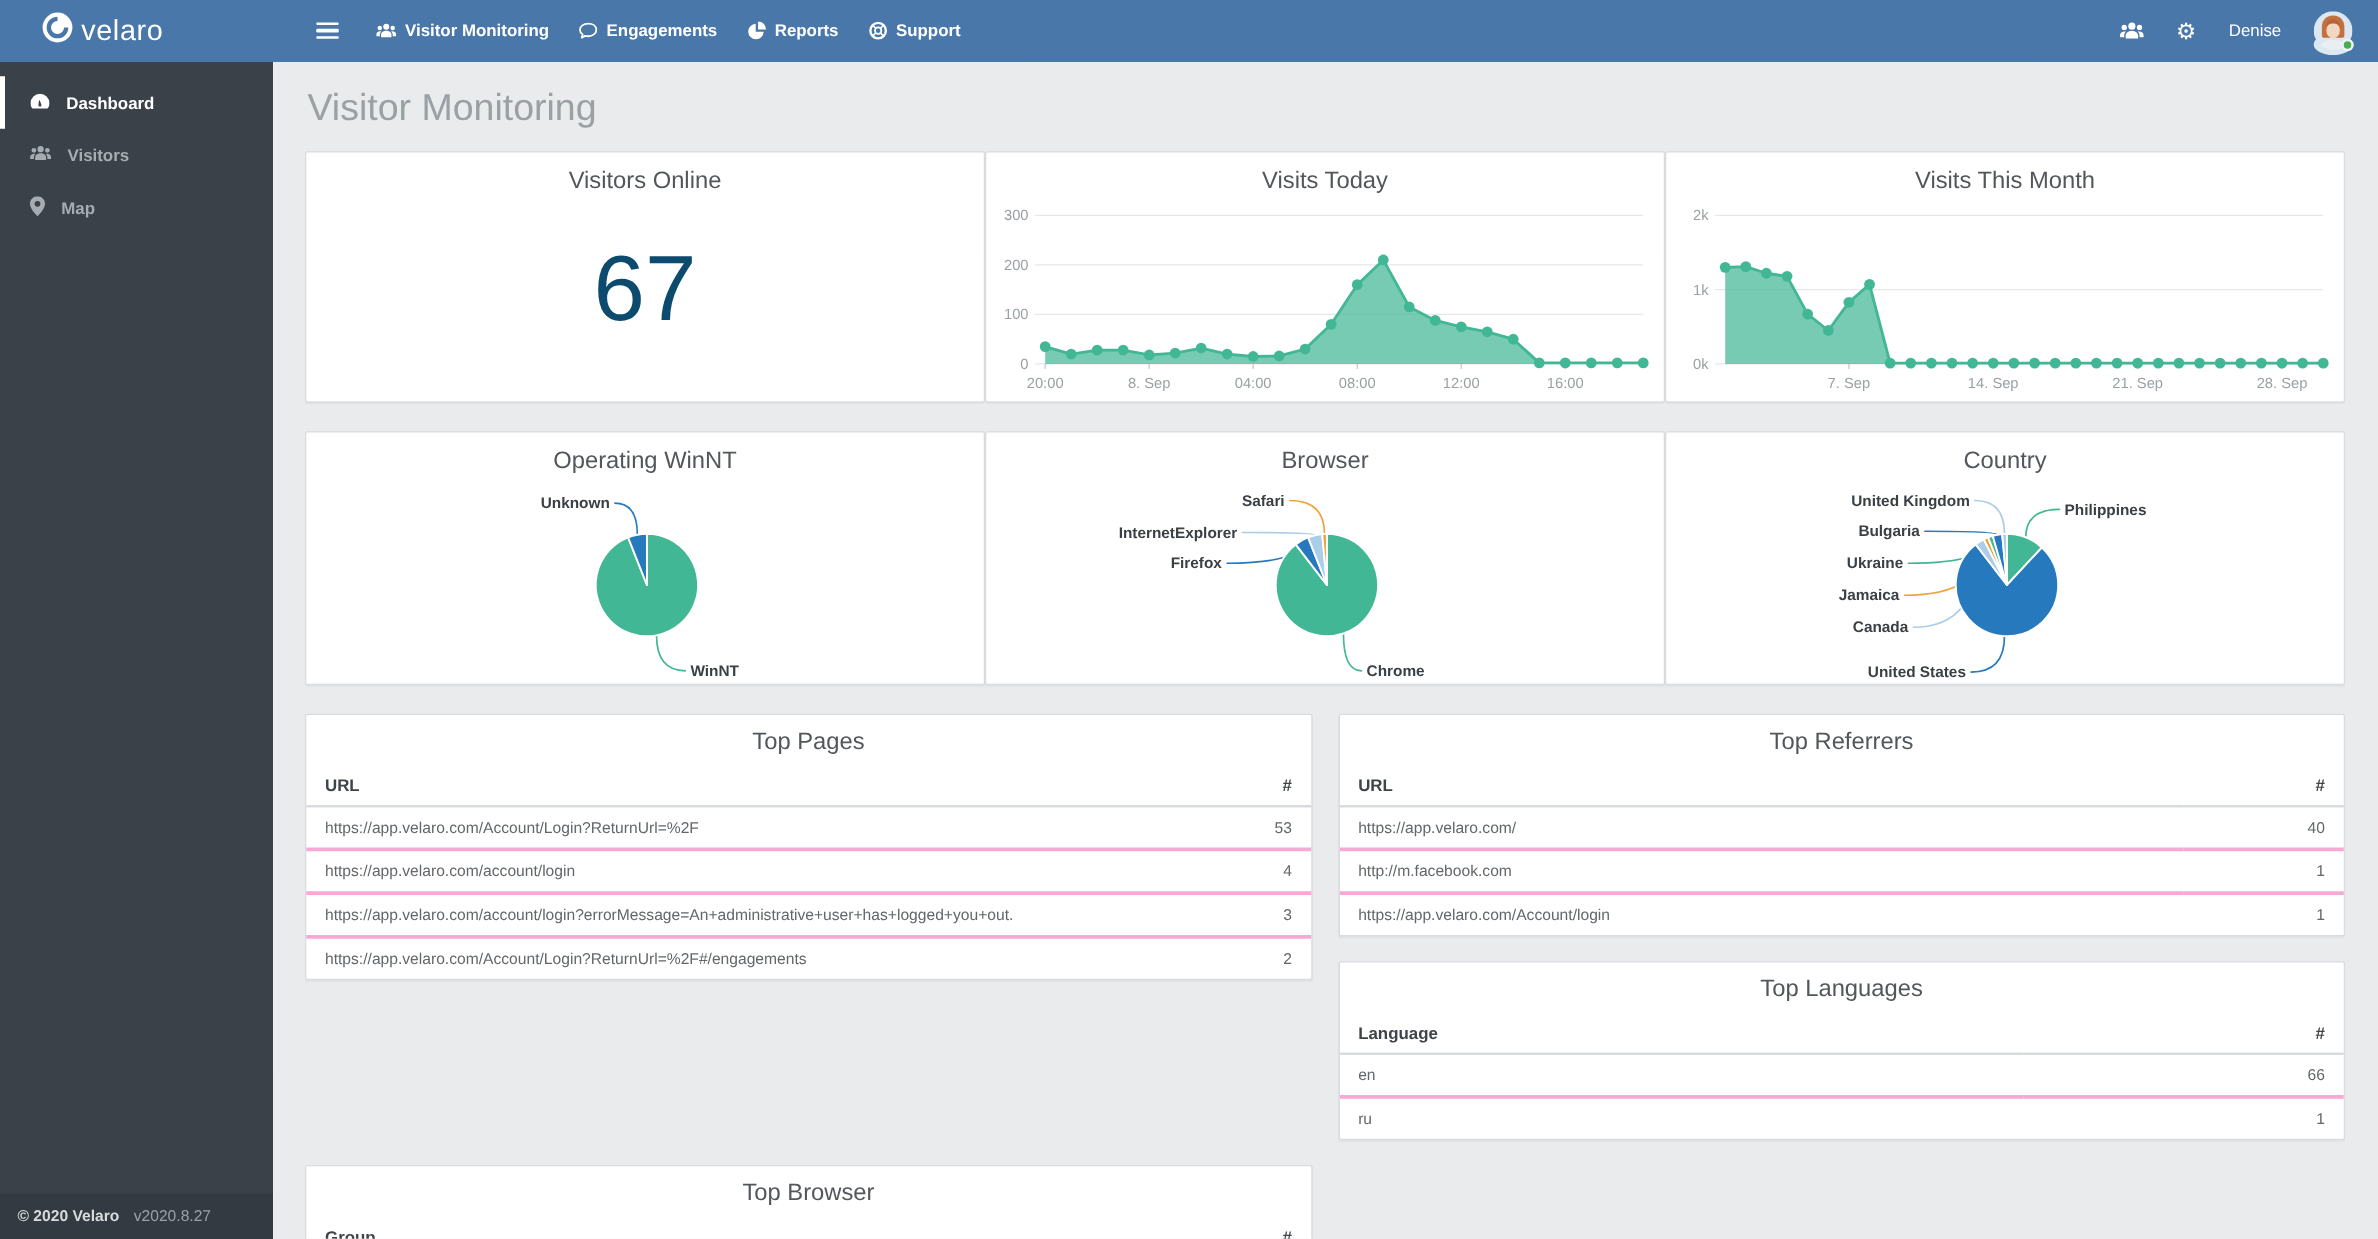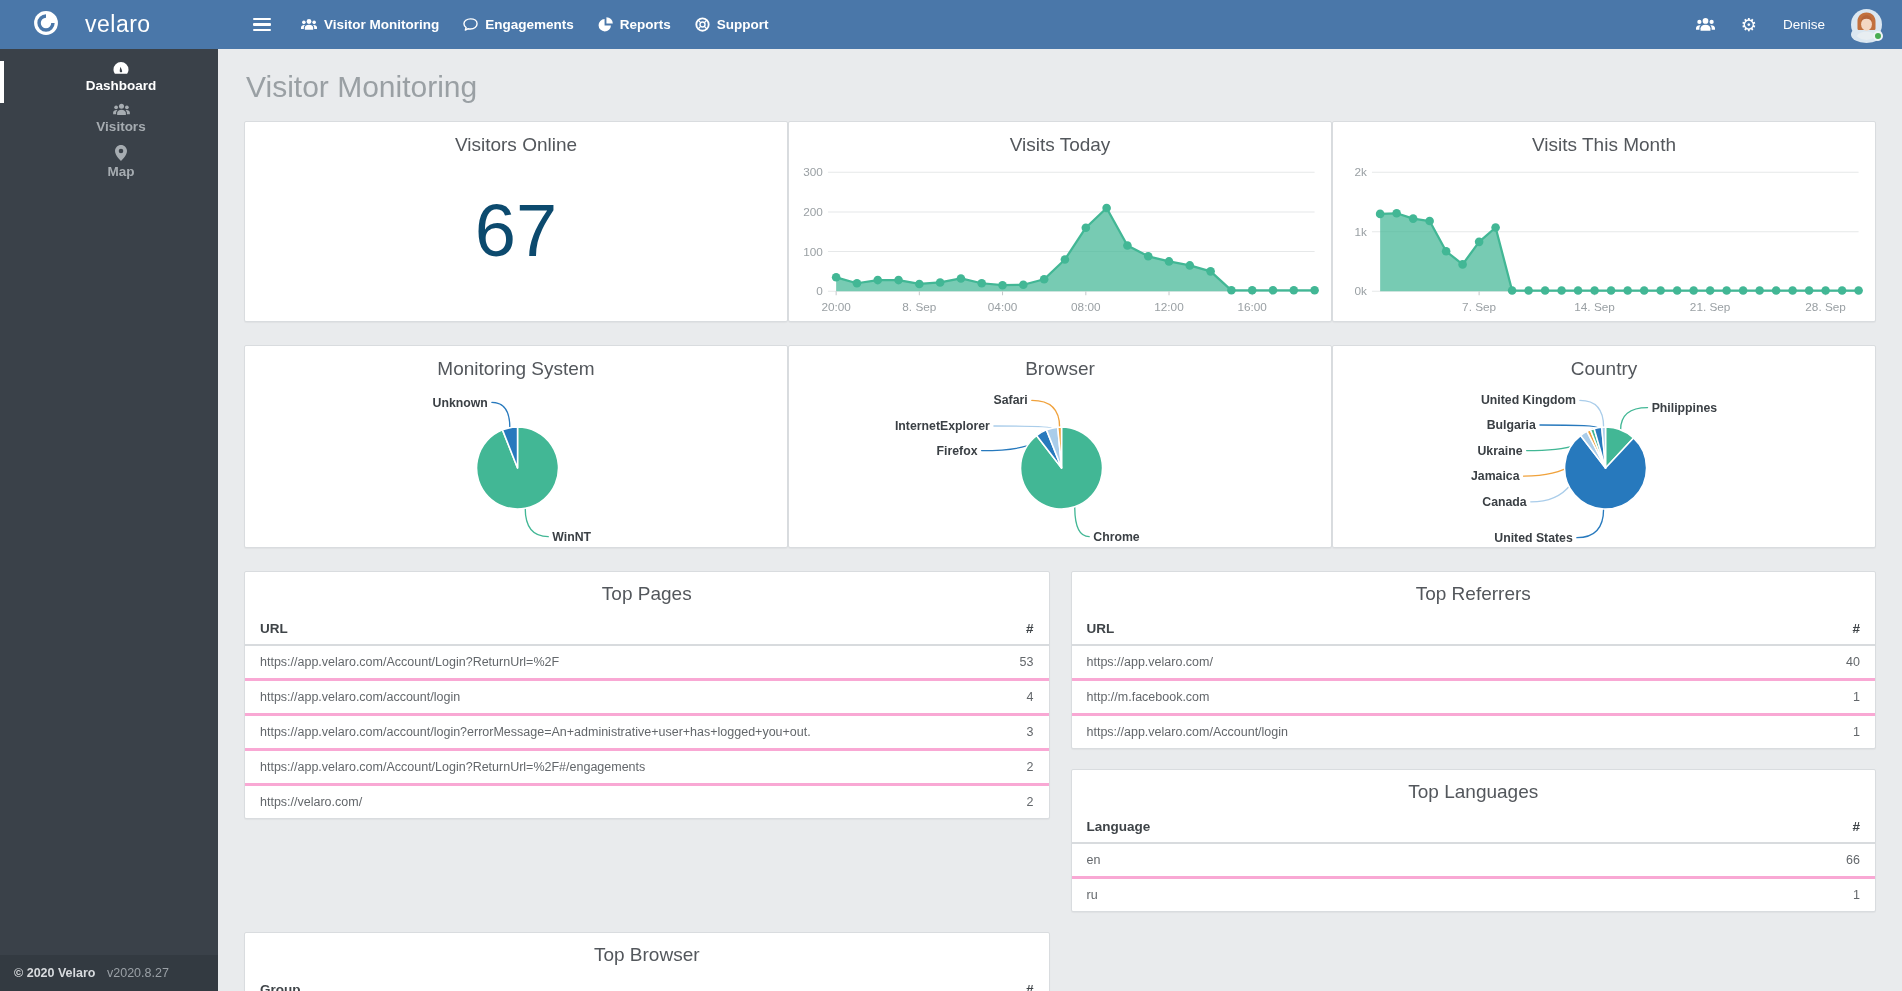--- a/index.html
+++ b/index.html
@@ -8,41 +8,41 @@
     width:1902px; height:991px; overflow:hidden;
     background:#e9ebed;
     font-family:"Liberation Sans", sans-serif;
     -webkit-font-smoothing:antialiased;
   }
   
   .navbar {
     position:fixed; top:0; left:0; width:1902px; height:49px;
     background:#4a77a9; color:#fff; display:flex; align-items:center; z-index:20;
   }
-  .brand { width:218px; flex:0 0 auto; display:flex; align-items:center; gap:26px; padding-left:33px; }
+  .brand { width:218px; flex:0 0 auto; display:flex; align-items:center; gap:6px; padding-left:33px; }
   .brand-name { font-size:23px; font-weight:400; letter-spacing:.5px; }
   .hamburger { margin-left:33px; display:flex; flex-direction:column; gap:3px; cursor:pointer; padding:4px 2px; }
   .hamburger span { width:18px; height:2.5px; background:#fff; border-radius:1px; }
   .nav-items { display:flex; align-items:center; margin-left:16px; }
   .nav-item { display:flex; align-items:center; gap:7px; padding:0 12px; height:49px; font-size:13.5px; font-weight:600; cursor:pointer; }
   .nav-item svg { display:block; }
   .navbar-right { margin-left:auto; display:flex; align-items:center; gap:26px; padding-right:20px; }
   .icon-btn { cursor:pointer; display:flex; align-items:center; }
   .gear-glyph { font-size:18px; line-height:1; }
   .user-name { font-size:13.5px; cursor:pointer; }
   .avatar-wrap { position:relative; width:31px; height:31px; cursor:pointer; }
   .avatar-circle { width:31px; height:31px; border-radius:50%; overflow:hidden; background:#dbe7f1; }
   .status-dot { position:absolute; right:-1px; bottom:-1px; width:10px; height:10px; border-radius:50%; background:#49ad52; border:2px solid #eef3f7; }
   
   .sidebar {
     position:fixed; top:49px; left:0; bottom:0; width:218px;
     background:#3a4149; display:flex; flex-direction:column; z-index:10;
   }
   .side-items { padding-top:12px; }
-  .side-item { display:flex; align-items:center; height:42px; padding-left:20px; border-left:4px solid transparent; color:#a6acb1; font-size:13.5px; font-weight:600; cursor:pointer;flex-direction:column; }
+  .side-item { display:flex; align-items:center; gap:13px; height:42px; padding-left:20px; border-left:4px solid transparent; color:#a6acb1; font-size:13.5px; font-weight:600; cursor:pointer; }
   .side-item.active { color:#fff; border-left-color:#fff; }
   .side-item svg { flex:0 0 auto; }
   .side-footer { margin-top:auto; background:#333a41; padding:11px 14px; font-size:12.5px; }
   .side-footer .copyright { color:#d8dbde; font-weight:600; }
   .side-footer .version { color:#9aa0a6; margin-left:8px;text-align:center; }
   
   .main { position:absolute; top:49px; left:218px; right:0; bottom:0; padding:0 26px; overflow:hidden; }
   .page-title { font-size:30px; font-weight:400; color:#9aa0a4; margin:21px 0 17px 2px; }
   .grid3 { display:grid; grid-template-columns:repeat(3,1fr); margin-bottom:23px; }
   .card { background:#fff; border:1px solid #d9dcdf; border-radius:2px; box-shadow:0 1px 1px rgba(0,0,0,.04); }
@@ -291,21 +291,21 @@
           <circle cx="464.7" cy="127.4" r="4.2" fill="#42b795"></circle>
           <circle cx="480.8" cy="127.4" r="4.2" fill="#42b795"></circle>
           <circle cx="496.9" cy="127.4" r="4.2" fill="#42b795"></circle>
           <circle cx="513.0" cy="127.4" r="4.2" fill="#42b795"></circle>
         </svg>
     </div>
   </div>
 
   <div class="grid3">
     <div class="card pie-card">
-      <div class="card-title">Monitoring System</div>
+      <div class="card-title">Operating WinNT</div>
       <svg class="chart" viewBox="0 0 529 165">
           <path d="M273.5,121.3 Q273.5,149 296,149" fill="none" stroke="#42b795" stroke-width="1.3" stroke-linecap="round"></path>
           <path d="M258.5,42.7 Q258.5,18 241,18" fill="none" stroke="#2779bd" stroke-width="1.3" stroke-linecap="round"></path>
           <path d="M266,82 L266.0,42.0 A40,40 0 1 1 251.3,44.8 Z" fill="#42b795" stroke="#fff" stroke-width="1.5" stroke-linejoin="round"></path>
           <path d="M266,82 L251.3,44.8 A40,40 0 0 1 266.0,42.0 Z" fill="#2779bd" stroke="#fff" stroke-width="1.5" stroke-linejoin="round"></path>
           <text x="300" y="153" text-anchor="start" class="pie-label">WinNT</text>
           <text x="237" y="22" text-anchor="end" class="pie-label">Unknown</text>
         </svg>
     </div>
     <div class="card pie-card">
@@ -374,24 +374,20 @@
                 <td class="num">4</td>
               </tr>
               <tr>
                 <td>https://app.velaro.com/account/login?errorMessage=An+administrative+user+has+logged+you+out.</td>
                 <td class="num">3</td>
               </tr>
               <tr>
                 <td>https://app.velaro.com/Account/Login?ReturnUrl=%2F#/engagements</td>
                 <td class="num">2</td>
               </tr>
-              <tr>
-                <td>https://velaro.com/</td>
-                <td class="num">2</td>
-              </tr>
             </tbody>
           </table>
         </div>
     </div>
     <div class="stack" style="grid-column:2; grid-row:1;">
       <div class="card table-card">
         <div class="card-title">Top Referrers</div>
         <div data-table="tables.top_referrers">
             <table class="data-table">
               <thead>

